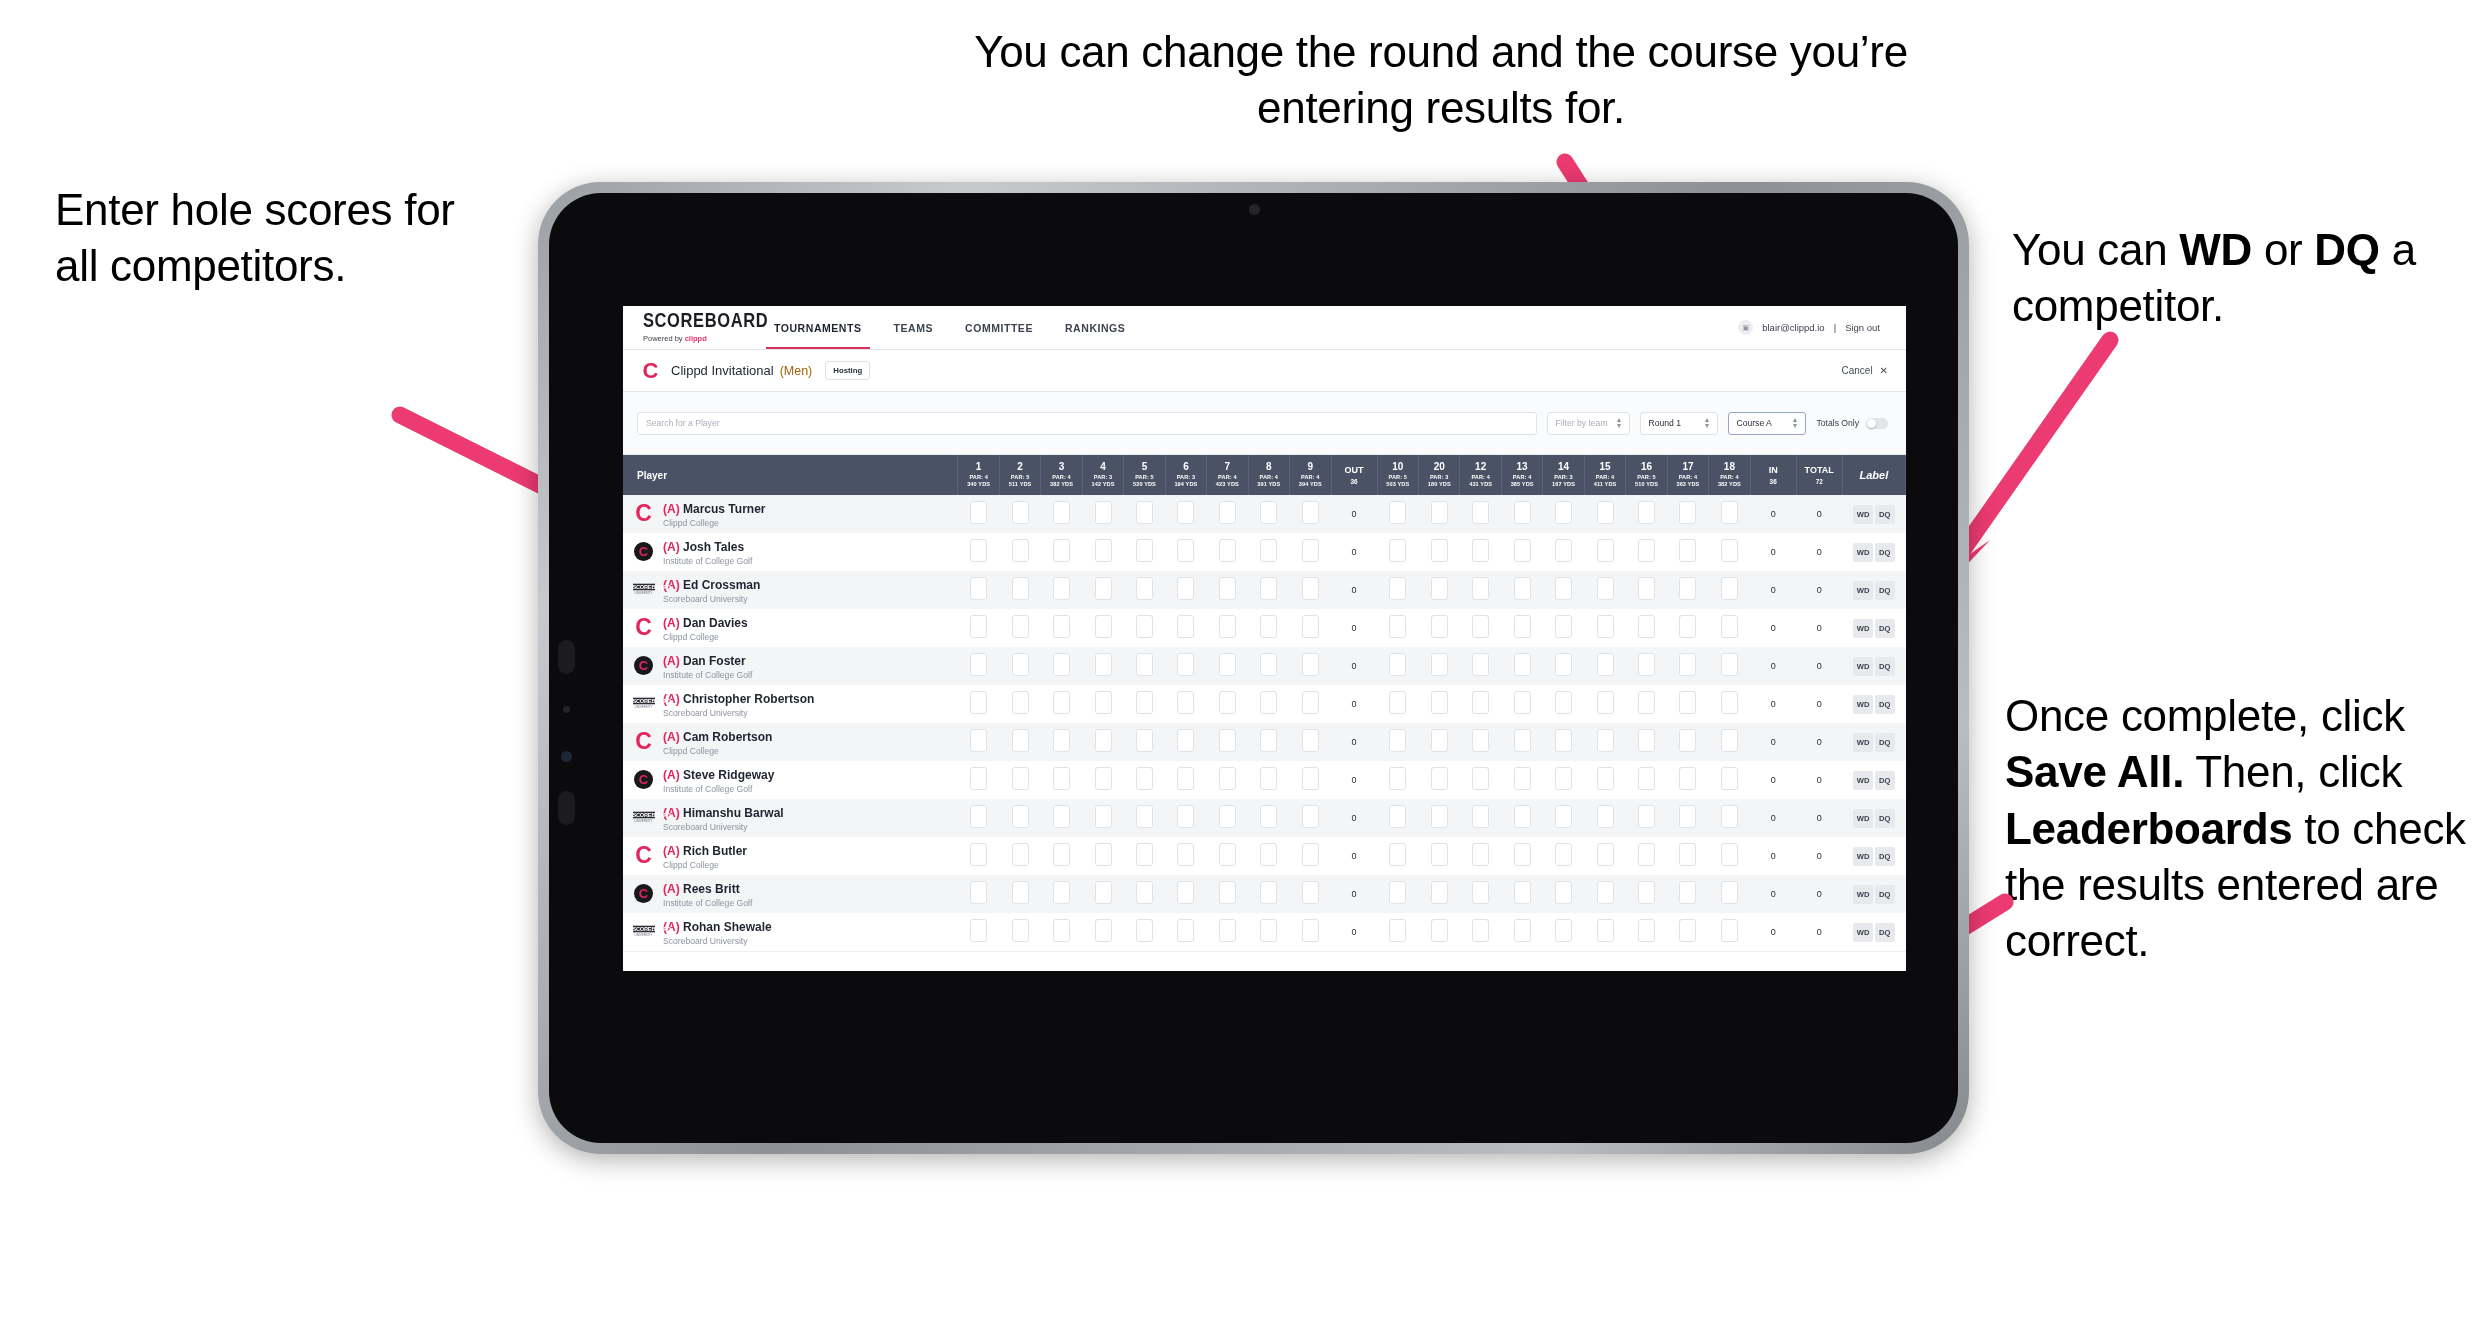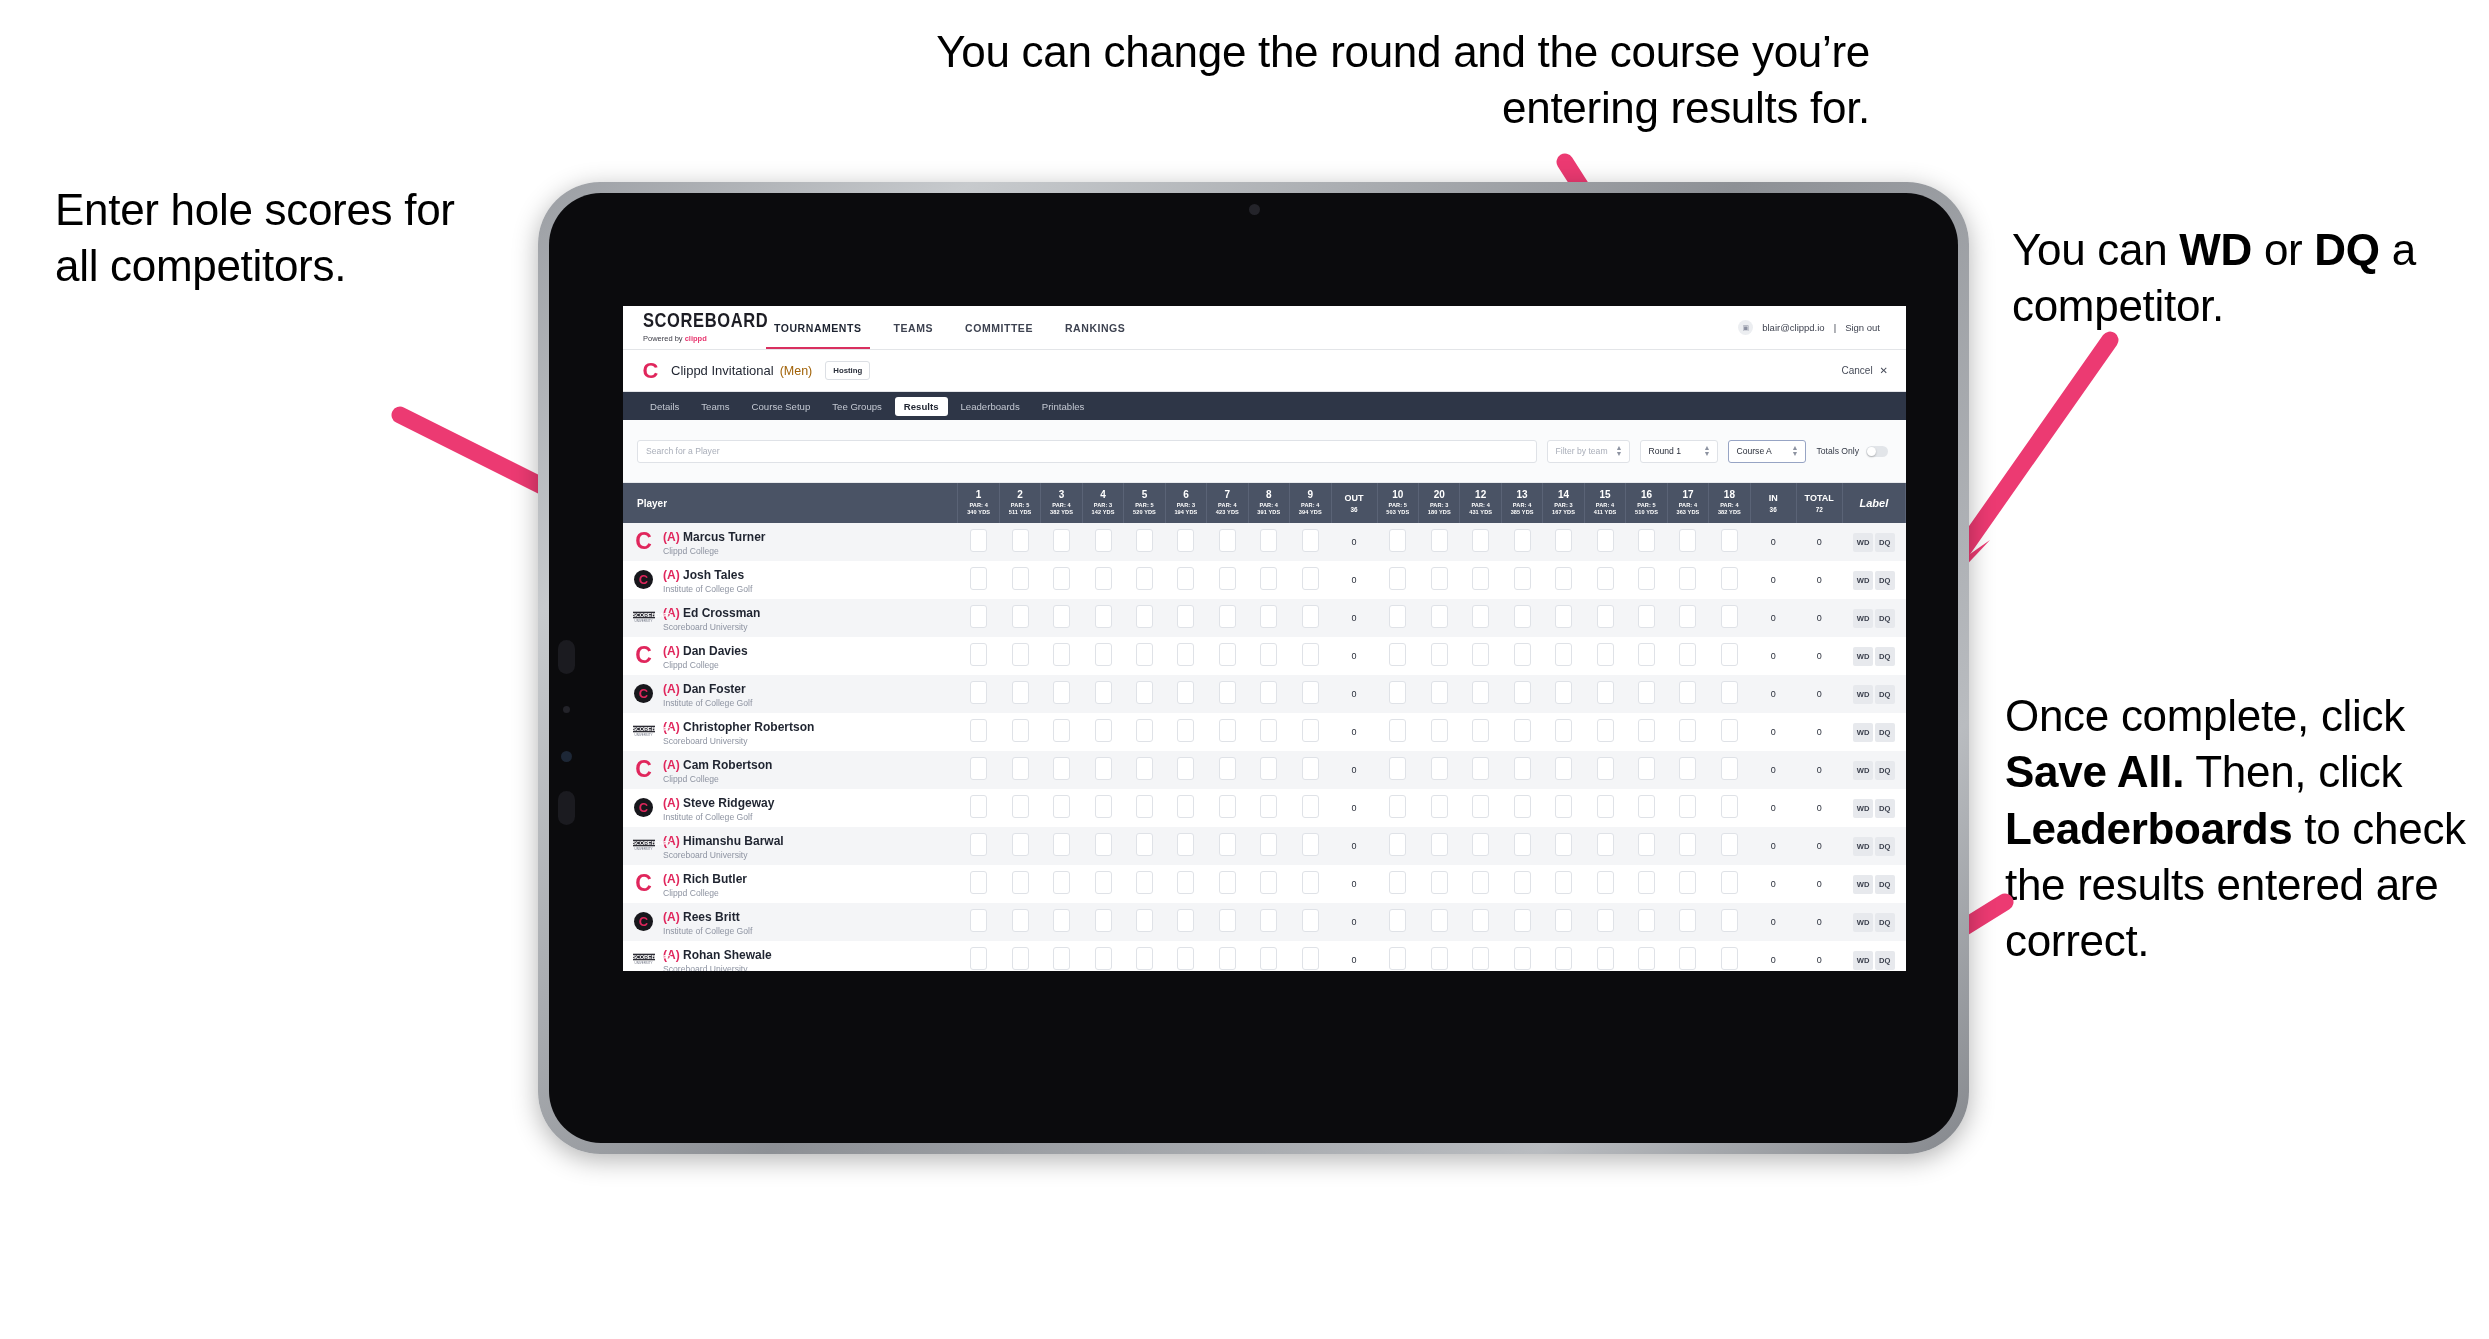--- a/index.html
+++ b/index.html
@@ -5,21 +5,21 @@
   html,body{margin:0;padding:0;}
   body{
     width:2489px;height:1339px;background:#ffffff;
     font-family:"Liberation Sans", sans-serif;
     overflow:hidden;position:relative;
   }
   
   .anno{position:absolute;color:#000;font-size:44px;line-height:1.28;letter-spacing:-0.3px;}
   .anno b{font-weight:700;}
   #anno-left{left:55px;top:182px;width:400px;}
-  #anno-top{left:910px;top:24px;width:960px;text-align:right;}
+  #anno-top{left:961px;top:24px;width:960px;text-align:center;}
   #anno-wddq{left:2012px;top:222px;width:470px;}
   #anno-save{left:2005px;top:688px;width:490px;}
 
   
   .arrow{position:absolute;}
 
   
   #tablet{position:absolute;left:538px;top:182px;width:1431px;height:972px;
       background:linear-gradient(135deg,#9b9ea3 0%,#c7cacd 18%,#8d9095 50%,#b9bcc0 82%,#85888d 100%);
       border-radius:62px;padding:11px;box-sizing:border-box;
@@ -201,29 +201,20 @@
         <div class="c-logo">C</div>
         <div class="t-name">Clippd Invitational</div>
         <div class="t-gender">(Men)</div>
         <div class="t-host">Hosting</div>
         <div class="t-cancel">
           <span>Cancel</span>
           <span>✕</span>
         </div>
       </div>
 
-      <div id="subnav">
-        <div class="sub-item">Details</div>
-        <div class="sub-item">Teams</div>
-        <div class="sub-item">Course Setup</div>
-        <div class="sub-item">Tee Groups</div>
-        <div class="sub-item active">Results</div>
-        <div class="sub-item">Leaderboards</div>
-        <div class="sub-item">Printables</div>
-      </div>
 
       <div id="filterbar">
         <div class="search-box">
           <span>Search for a Player</span>
         </div>
         <div class="sel placeholder">
           <span>Filter by team</span>
           <span class="caret">
               <i>▲</i>
               <i>▼</i>

